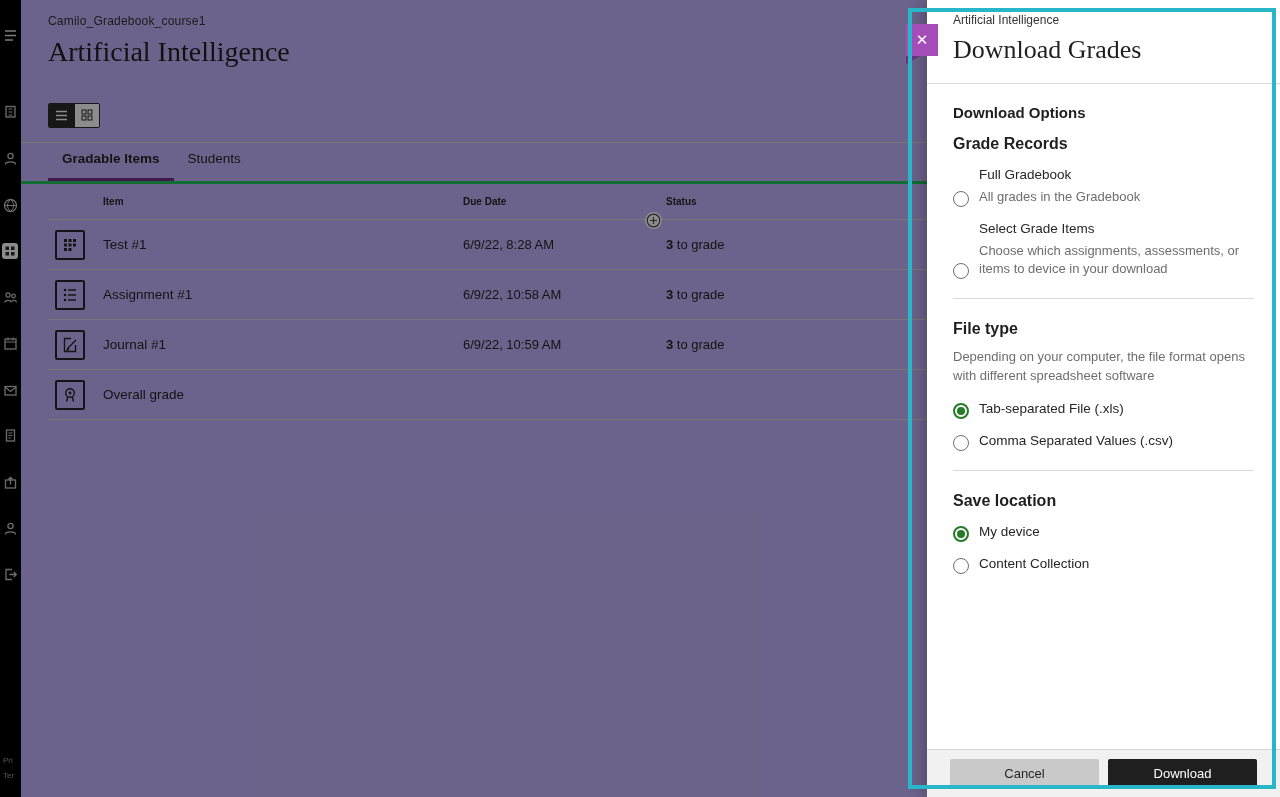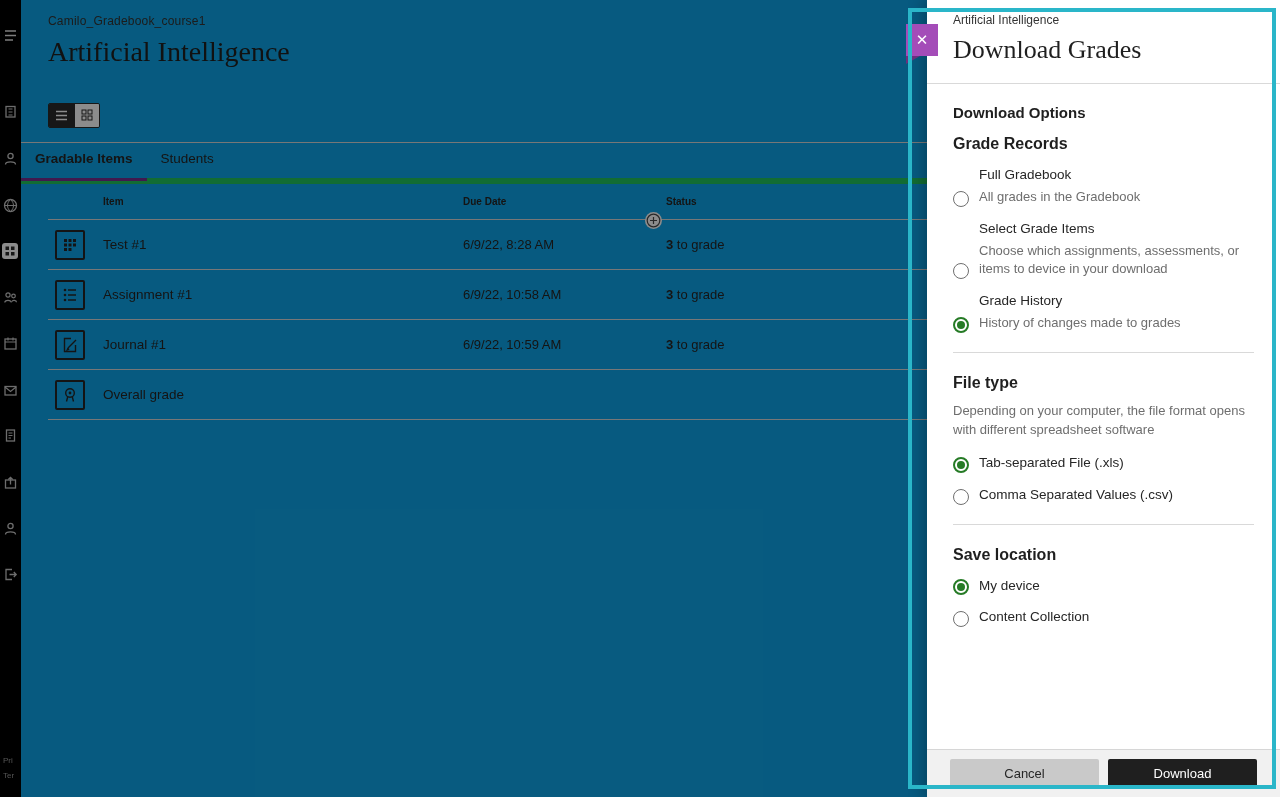--- a/index.html
+++ b/index.html
@@ -9,37 +9,37 @@
   .app { position:relative; width:1280px; height:797px; overflow:hidden; background:#fff; }
 
   
   .sidebar { position:absolute; left:0; top:0; width:21px; height:100%; background:#000; z-index:1; }
   .sico { position:absolute; left:3px; width:15px; height:15px; display:block; }
   .sico svg { display:block; }
   .sico.active-box { background:#fff; border-radius:3px; width:16px; height:16px; left:2px; }
   .side-links { position:absolute; left:3px; bottom:14px; font-size:8px; color:#9a9a9a; line-height:15px; }
 
   
-  .content { position:absolute; left:21px; top:0; right:8px; height:100%; background:#0ea5e9; }
+  .content { position:absolute; left:21px; top:0; right:8px; height:100%; background:#c4b5fd; }
   .course-header { height:88px; padding:14px 0 0 27px; }
   .course-id { font-size:12px; color:#333; letter-spacing:.2px; }
   .course-title { font-family:"Liberation Serif", serif; font-weight:400; font-size:28px; color:#1f1f1f; margin-top:8px; }
 
   .tabbar { height:38px; border-bottom:1px solid #c9c9c9; padding-left:27px; display:flex; align-items:center; }
   .tab { position:relative; font-size:13.5px; color:#262626; margin-right:26px; height:38px; line-height:36px; cursor:pointer; }
   .tab.active { font-weight:700; }
   .tab.active::after { content:""; position:absolute; left:0; right:0; bottom:0; height:4px; background:#772f8e; }
 
   .toolbar { height:55px; border-bottom:1px solid #d9d9d9; display:flex; align-items:center; padding-left:27px; }
   .vtoggle { display:flex; border:1px solid #2b2b2b; border-radius:2px; overflow:hidden; }
   .vbtn { width:25px; height:23px; background:#fff; border:none; display:flex; align-items:center; justify-content:center; cursor:pointer; }
   .vbtn.active { background:#2b2b2b; }
   .vbtn + .vbtn { border-left:1px solid #2b2b2b; }
 
-  .subtabs { height:41px; border-bottom:6px solid #22c55e; display:flex; align-items:center; }
+  .subtabs { height:41px; border-bottom:3px solid #22c55e; display:flex; align-items:flex-end; padding-left:27px; }
   .subtab { position:relative; font-size:13.5px; color:#262626; padding:0 14px; height:41px; line-height:38px; cursor:pointer; }
   .subtab.active { font-weight:700; }
   .subtab.active::after { content:""; position:absolute; left:0; right:0; bottom:0; height:3px; background:#772f8e; }
 
   .gtable { position:relative; margin-left:27px; }
   .grow { display:grid; grid-template-columns:55px 360px 203px auto; align-items:center; border-bottom:1px solid #d9d9d9; }
   .ghead { height:36px; font-size:10px; font-weight:600; color:#262626; border-bottom:1px solid #d9d9d9; }
   .grow.item-row { height:50px; }
   .grow.item-row:last-child { }
   .iconbox { width:30px; height:30px; margin-left:7px; border:2px solid #262626; border-radius:2px; display:flex; align-items:center; justify-content:center; }
@@ -299,27 +299,20 @@
       </div>
 
       <div class="opt">
         <span class="radio"></span>
         <div class="optxt">
           <div class="olabel">Select Grade Items</div>
           <div class="odesc">Choose which assignments, assessments, or items to device in your download</div>
         </div>
       </div>
 
-      <div class="opt">
-        <span class="radio on"></span>
-        <div class="optxt">
-          <div class="olabel">Grade History</div>
-          <div class="odesc">History of changes made to grades</div>
-        </div>
-      </div>
 
       <hr class="pdivider">
 
       <div class="sheading">File type</div>
       <div class="sdesc">Depending on your computer, the file format opens with different spreadsheet software</div>
 
       <div class="opt">
         <span class="radio on"></span>
         <div class="optxt">
             <div class="olabel">Tab-separated File (.xls)</div>

